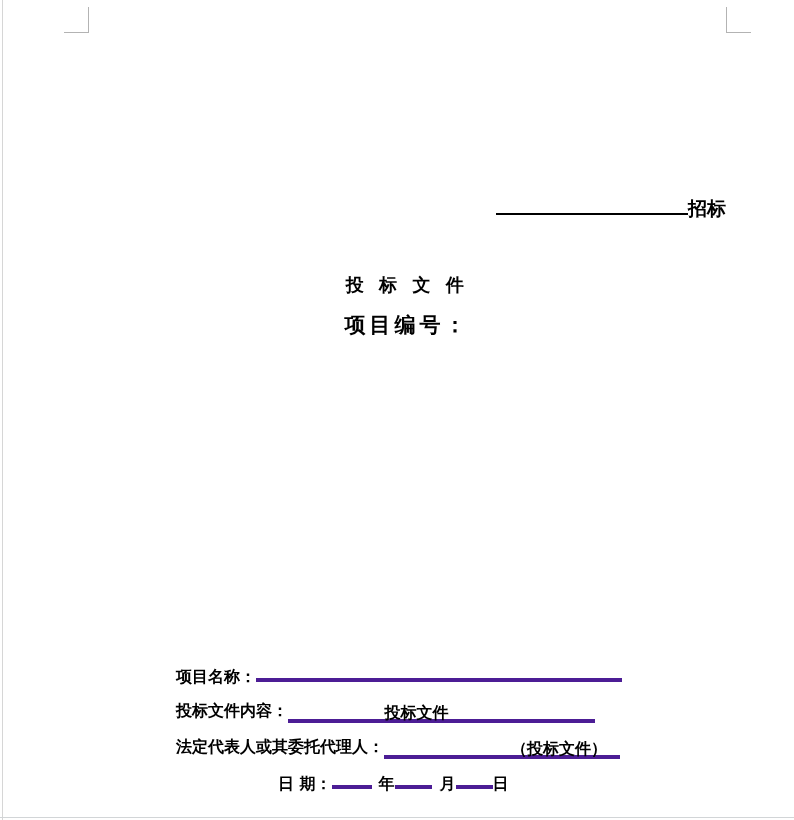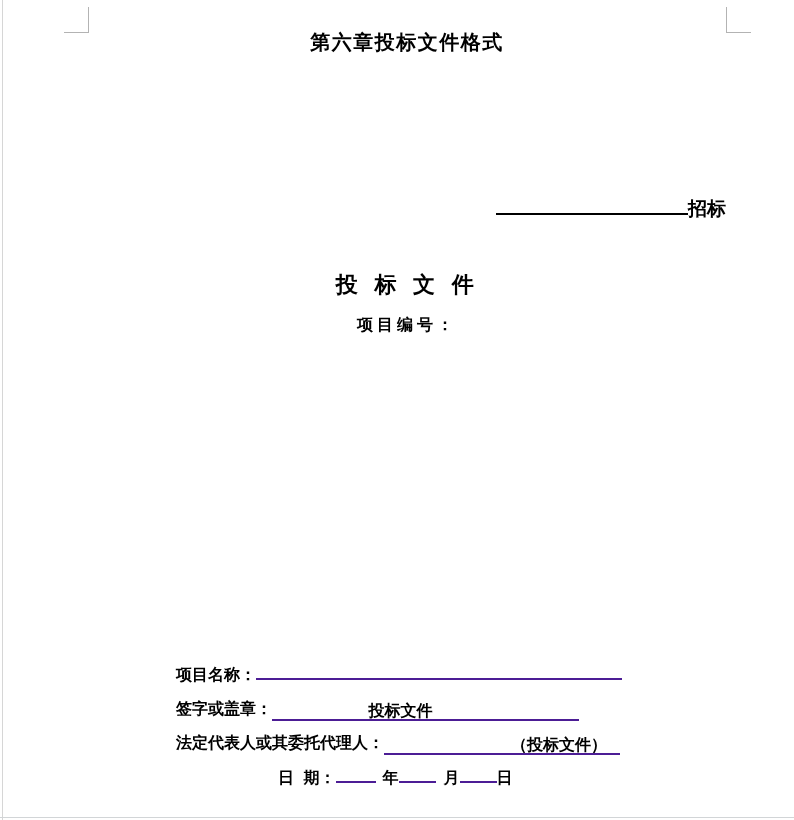--- a/index.html
+++ b/index.html
@@ -27,28 +27,28 @@
   .tender-line{
     position:absolute;left:88px;top:195px;width:638px;
     display:flex;justify-content:flex-end;align-items:baseline;
     font-size:19px;line-height:21px;
   }
   .tender-blank{
     display:inline-block;width:192px;height:18px;
     border-bottom:2px solid #000;
   }
 
-  .doc-title{top:273px;font-size:22px;letter-spacing:4.5px;line-height:24px;text-align:center;}
-  .project-no{top:316px;font-size:16px;letter-spacing:4px;line-height:18px;}
+  .doc-title{top:273px;font-size:18px;letter-spacing:4.5px;line-height:24px;text-align:center;}
+  .project-no{top:316px;font-size:21px;letter-spacing:4px;line-height:18px;}
 
   .form{position:absolute;left:176px;top:659px;font-size:16px;}
-  .frow{display:flex;align-items:baseline;line-height:21px;margin-bottom:13px;white-space:pre;font-family:Liberation Mono, monospace;}
+  .frow{display:flex;align-items:baseline;line-height:21px;margin-bottom:13px;white-space:pre;}
   .blank{
     display:inline-block;height:19px;position:relative;
-    border-bottom:2px solid #4c1d95;
+    border-bottom:4px solid #4c1d95;
   }
   .blank .fill-center{
     position:absolute;left:0;right:0;bottom:-3px;
     text-align:center;padding-right:50px;line-height:19px;
   }
   .blank .fill-right{
     position:absolute;bottom:-3px;line-height:19px;white-space:nowrap;
   }
   .w1{width:366px;} .w2{width:307px;} .w3{width:365px;} .w4{width:236px;}
   .note-seal{right:16px;} .note-sign{right:13px;}
@@ -60,40 +60,39 @@
 </head>
 <body>
 
 <div class="page">
 
   <div class="edge-left"></div>
   <div class="edge-bottom"></div>
   <div class="crop crop-tl"></div>
   <div class="crop crop-tr"></div>
 
-  <div class="content-col chapter-title">第六章投标文件格式</div>
 
   <div class="tender-line">
     <span class="tender-blank"></span>
       <span>招标</span>
   </div>
 
   <div class="content-col doc-title">投 标 文 件</div>
 
   <div class="content-col project-no">项目编号：</div>
 
   <div class="form">
 
     <div class="frow">
       <span>项目名称：</span>
       <span class="blank w1"></span>
     </div>
 
     <div class="frow">
-      <span>签字或盖章：</span>
+      <span>投标文件内容：</span>
       <span class="blank w2">
         <span class="fill-center">投标文件</span>
       </span>
     </div>
 
 
     <div class="frow">
       <span>法定代表人或其委托代理人：</span>
       <span class="blank w4">
         <span class="fill-right note-sign">（投标文件）</span>

